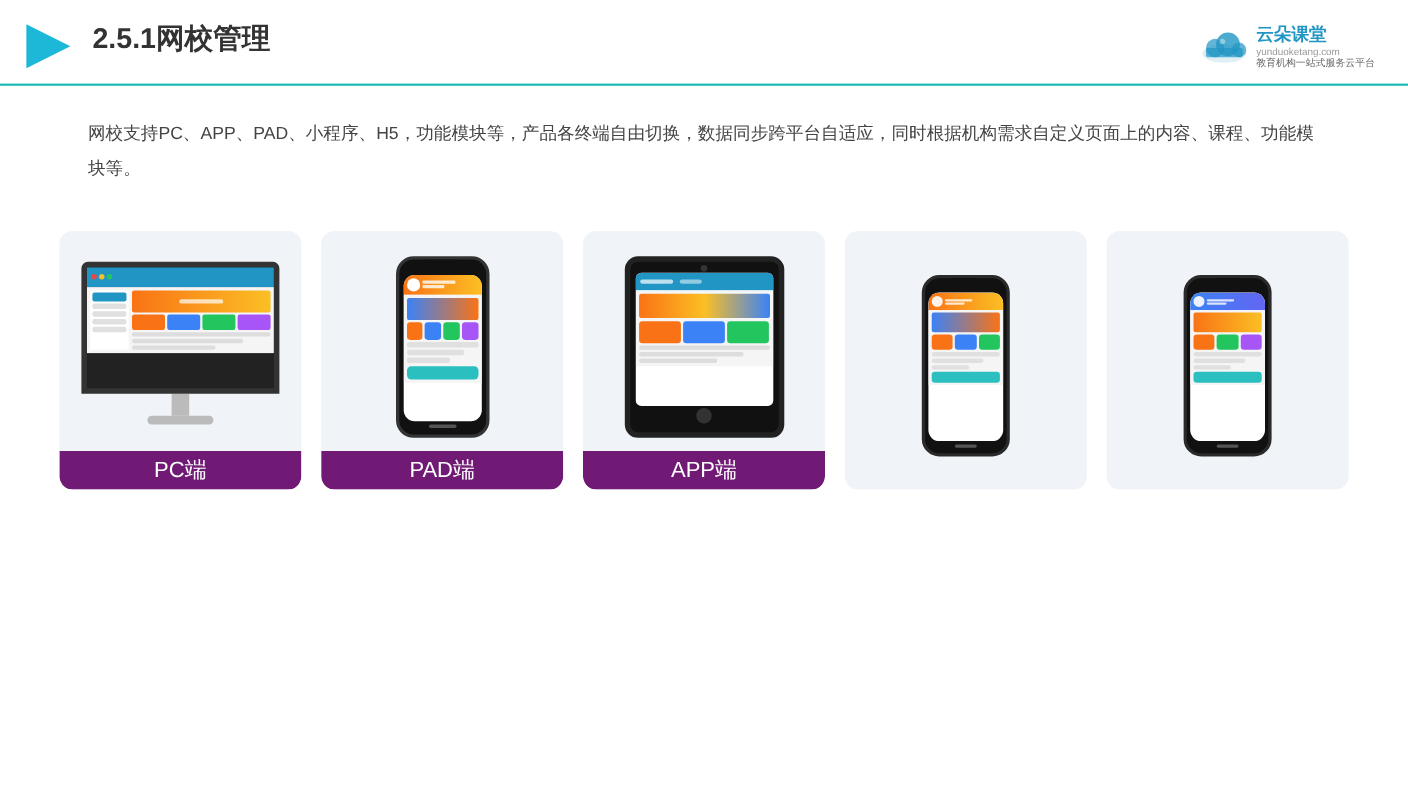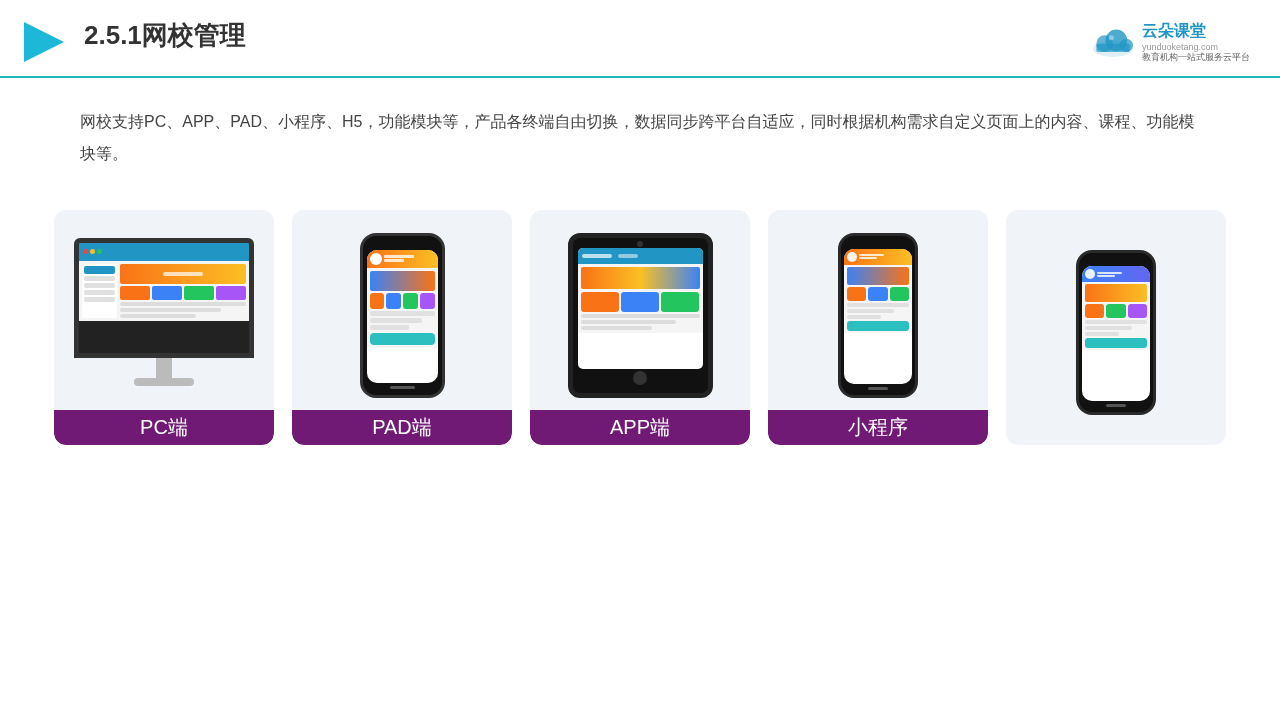--- a/index.html
+++ b/index.html
@@ -621,21 +621,20 @@
               <div class="mini-phone-list"></div>
               <div class="mini-phone-list" style="width:75%;"></div>
               <div class="mini-phone-list" style="width:55%;"></div>
               <div class="mini-phone-cta"></div>
             </div>
           </div>
           <div class="mini-home-bar"></div>
         </div>
       </div>
     </div>
-    <div class="card-label">小程序</div>
   </div>
 
   <div class="card">
     <div class="card-image-area">
       <div class="mini-phone">
         <div class="mini-phone-outer">
           <div class="mini-phone-notch"></div>
           <div class="mini-phone-screen">
             <div class="mini-phone-header" style="background: linear-gradient(90deg, #3b82f6, #6366f1);">
               <div class="mini-phone-avatar"></div>

